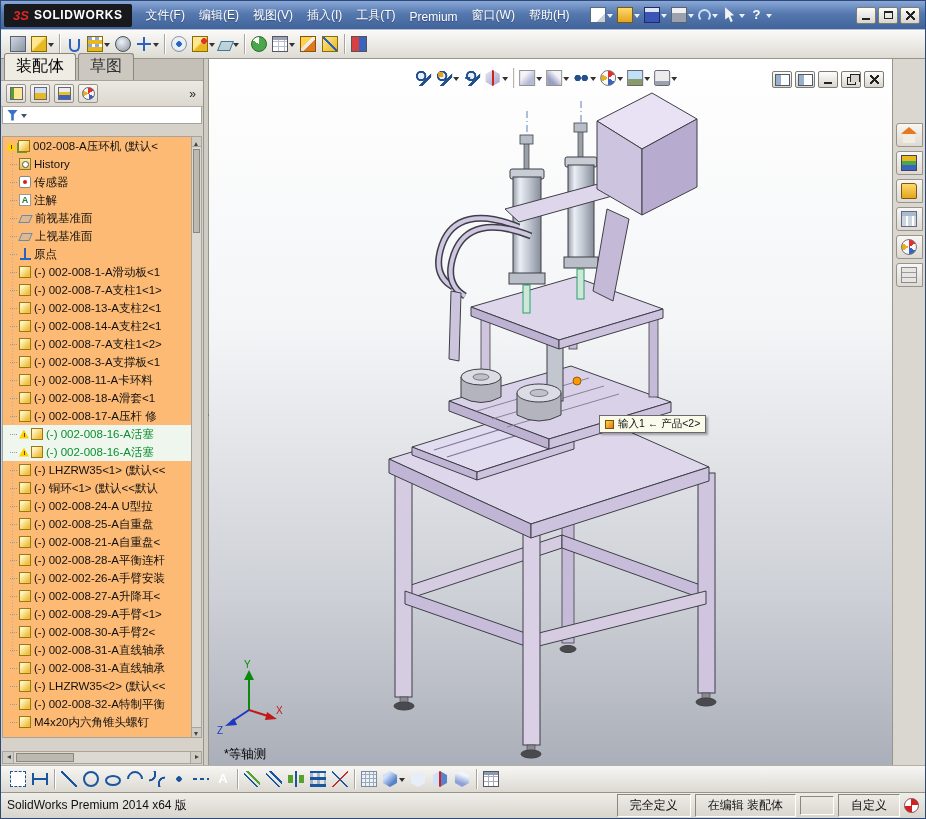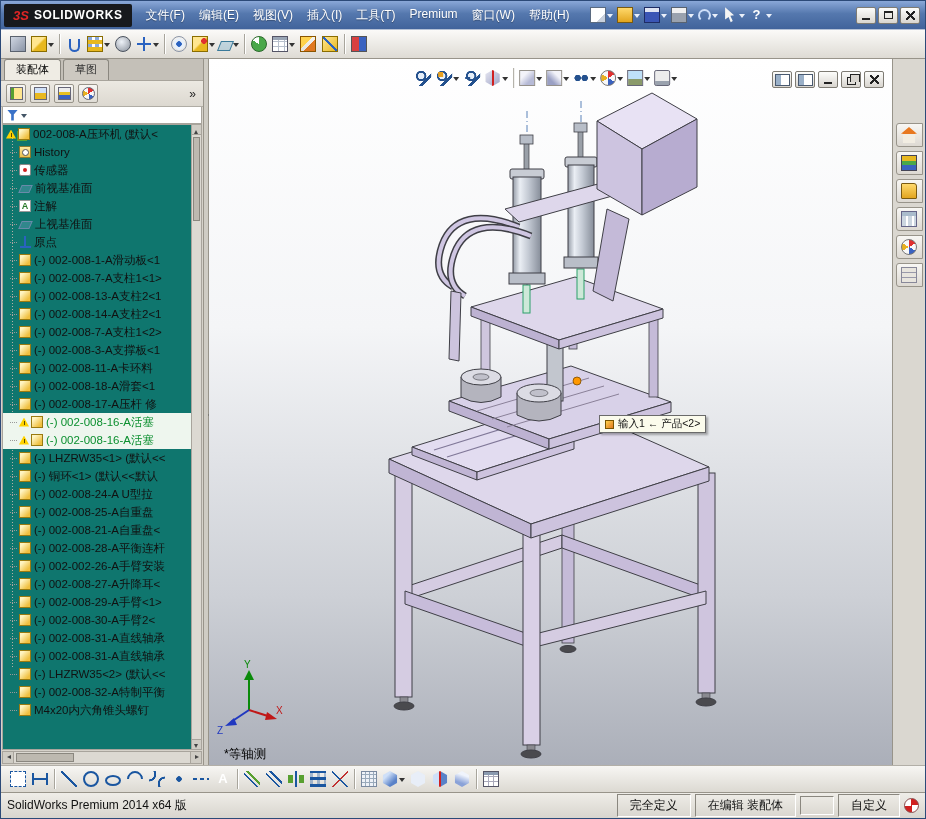--- a/index.html
+++ b/index.html
@@ -5,21 +5,21 @@
   *{box-sizing:border-box;margin:0;padding:0}
   html,body{width:926px;height:819px;overflow:hidden}
   body{font-family:"Liberation Sans",sans-serif;font-size:12px;background:#9db4d6;position:relative;color:#111}
   .window{position:absolute;inset:0;display:flex;flex-direction:column;border:1px solid #2c4a78;background:#d6d2ca}
 
   
   .titlebar{height:28px;flex:0 0 28px;background:linear-gradient(#8aa8d8,#5578ae 45%,#41639b);display:flex;align-items:center;padding:0 3px;gap:1px}
   .logo{height:23px;display:flex;align-items:center;background:#17191d;border-radius:2px;padding:0 9px;margin-right:6px}
   .logo .mark{color:#e02525;font-weight:bold;font-style:italic;font-size:13px;margin-right:5px}
   .logo .name{color:#fff;font-weight:bold;font-size:12px;letter-spacing:.6px}
-  .menubar{display:flex;align-items:flex-start}
+  .menubar{display:flex;align-items:flex-end}
   .menubar span{color:#fff;font-size:12px;padding:4px 7px;cursor:default;text-shadow:0 1px 1px rgba(0,0,0,.35)}
   .tb-quick{display:flex;align-items:center;margin-left:10px}
   .titlebar .tbtn{height:24px}
   .win-controls{margin-left:auto;display:flex;gap:2px;padding-right:2px}
   .wbtn{width:20px;height:17px;background:linear-gradient(#fdfdfb,#d8d5cf);border:1px solid #7e7b73;border-radius:2px;display:flex;align-items:center;justify-content:center}
   .g-min{width:8px;height:2px;background:#222;margin-top:7px}
   .g-max{width:9px;height:8px;border:1px solid #222;border-top-width:2px}
   .g-close{width:9px;height:9px;background:linear-gradient(45deg,transparent 42%,#222 42% 58%,transparent 58%),linear-gradient(-45deg,transparent 42%,#222 42% 58%,transparent 58%)}
 
   
@@ -55,35 +55,35 @@
   .ix-exploded-view{background:linear-gradient(135deg,#ffd24d 42%,transparent 42%),linear-gradient(315deg,#e07820 42%,transparent 42%);border:1px solid #8a5500}
   .ix-explode-line-sketch{background:linear-gradient(45deg,transparent 46%,#2a62c0 46% 54%,transparent 54%),linear-gradient(135deg,#ffe690,#e8b820);border:1px solid #8a6d00}
   .ix-interference-detection{background:linear-gradient(90deg,#d84040 48%,#3a62c0 52%);border:1px solid #555}
 
   
   .main{flex:1 1 auto;display:flex;min-height:0}
 
   
   .left-panel{width:202px;flex:0 0 202px;display:flex;flex-direction:column;background:#d6d2ca}
   .cm-tabs{height:22px;flex:0 0 22px;display:flex;align-items:flex-end;background:#c4c0b8;padding:2px 3px 0;gap:2px;border-bottom:1px solid #a8a49c}
-  .cm-tab{padding:2px 11px 3px;font-size:11px;background:#ccc8c0;border:1px solid #8a877f;border-bottom:none;border-radius:3px 3px 0 0;color:#333}
+  .cm-tab{padding:2px 11px 3px;font-size:16px;background:#ccc8c0;border:1px solid #8a877f;border-bottom:none;border-radius:3px 3px 0 0;color:#333}
   .cm-tab.active{background:#efece4;color:#000}
   .fm-row{height:26px;flex:0 0 26px;display:flex;align-items:center;gap:4px;padding:0 5px;background:linear-gradient(#ece9e2,#dcd8d0);border-bottom:1px solid #b0ada5}
   .fm-tab{width:20px;height:19px;display:flex;align-items:center;justify-content:center;background:linear-gradient(#f8f7f4,#dfdcd5);border:1px solid #98948a;border-radius:2px}
   .fmi{width:13px;height:13px;display:block}
   .fmi1{background:linear-gradient(90deg,#58a030 3px,#ffe690 3px);border:1px solid #667}
   .fmi2{background:linear-gradient(180deg,#cfe0f8 50%,#e8b820 50%);border:1px solid #667}
   .fmi3{background:linear-gradient(0deg,#3a62c0 33%,#e8c020 33% 66%,#ececec 66%);border:1px solid #667}
   .fmi4{background:conic-gradient(#e03030 0 60deg,#f8f8f8 0 120deg,#3a62c0 0 180deg,#f8f8f8 0 240deg,#e8b020 0 300deg,#f8f8f8 0);border-radius:50%;border:1px solid #667}
   .chev{margin-left:auto;font-size:12px;color:#222;padding-right:2px}
   .filter-row{height:17px;flex:0 0 17px;background:#fff;border:1px solid #a8a49c;border-top:none;margin:0 1px;display:flex;align-items:center;gap:3px;padding:0 4px}
   .funnel{width:11px;height:11px;clip-path:polygon(0 0,100% 0,62% 45%,62% 100%,38% 100%,38% 45%);background:#3a72c8}
   .filter-row .dd{border-top-color:#456}
 
-  .tree-wrap{flex:1 1 auto;position:relative;background:#0f766e;border:1px solid #a8a49c;margin:0 1px;overflow:hidden}
+  .tree-wrap{flex:1 1 auto;position:relative;background:#fdba74;border:1px solid #a8a49c;margin:12px 1px;overflow:hidden}
   .tree-rows{position:absolute;inset:0 10px 0 0;background:repeating-linear-gradient(0deg,#b4b0a6 0 1px,transparent 1px 3px) 9px 8px/1px calc(100% - 90px) no-repeat}
   .trow{display:flex;align-items:center;height:18px;padding-left:3px;font-size:11.5px;white-space:nowrap;overflow:hidden;cursor:default}
   .trow.lvl1{padding-left:7px}
   .trow.lvl1::before{content:"";flex:0 0 7px;width:7px;border-top:1px dotted #999;margin-right:2px}
   .trow.sel{color:#0b8f2f;background:#eef6ee}
   .tlabel{margin-left:3px;overflow:hidden;text-overflow:clip}
   .warn{flex:0 0 10px;width:10px;height:9px;clip-path:polygon(50% 0,100% 100%,0 100%);background:#ffd200;margin-right:2px;position:relative}
   .warn::after{content:"";position:absolute;left:4.5px;top:3px;width:1.5px;height:4px;background:#5a4a00}
   .ti{flex:0 0 12px;width:12px;height:12px;position:relative}
   .ic-assembly{background:linear-gradient(135deg,#fff4c0 20%,#f0c040 80%);border:1px solid #9a7a10;box-shadow:-2px 2px 0 -1px #58a030}
@@ -338,26 +338,26 @@
             </div>
             <div class="trow lvl1">
               <span class="ti ic-history"></span>
               <span class="tlabel">History</span>
             </div>
             <div class="trow lvl1">
               <span class="ti ic-sensor"></span>
               <span class="tlabel">传感器</span>
             </div>
             <div class="trow lvl1">
+              <span class="ti ic-annotation"></span>
+              <span class="tlabel">注解</span>
+            </div>
+            <div class="trow lvl1">
               <span class="ti ic-plane"></span>
               <span class="tlabel">前视基准面</span>
-            </div>
-            <div class="trow lvl1">
-              <span class="ti ic-annotation"></span>
-              <span class="tlabel">注解</span>
             </div>
             <div class="trow lvl1">
               <span class="ti ic-plane"></span>
               <span class="tlabel">上视基准面</span>
             </div>
             <div class="trow lvl1">
               <span class="ti ic-origin"></span>
               <span class="tlabel">原点</span>
             </div>
             <div class="trow lvl1">

